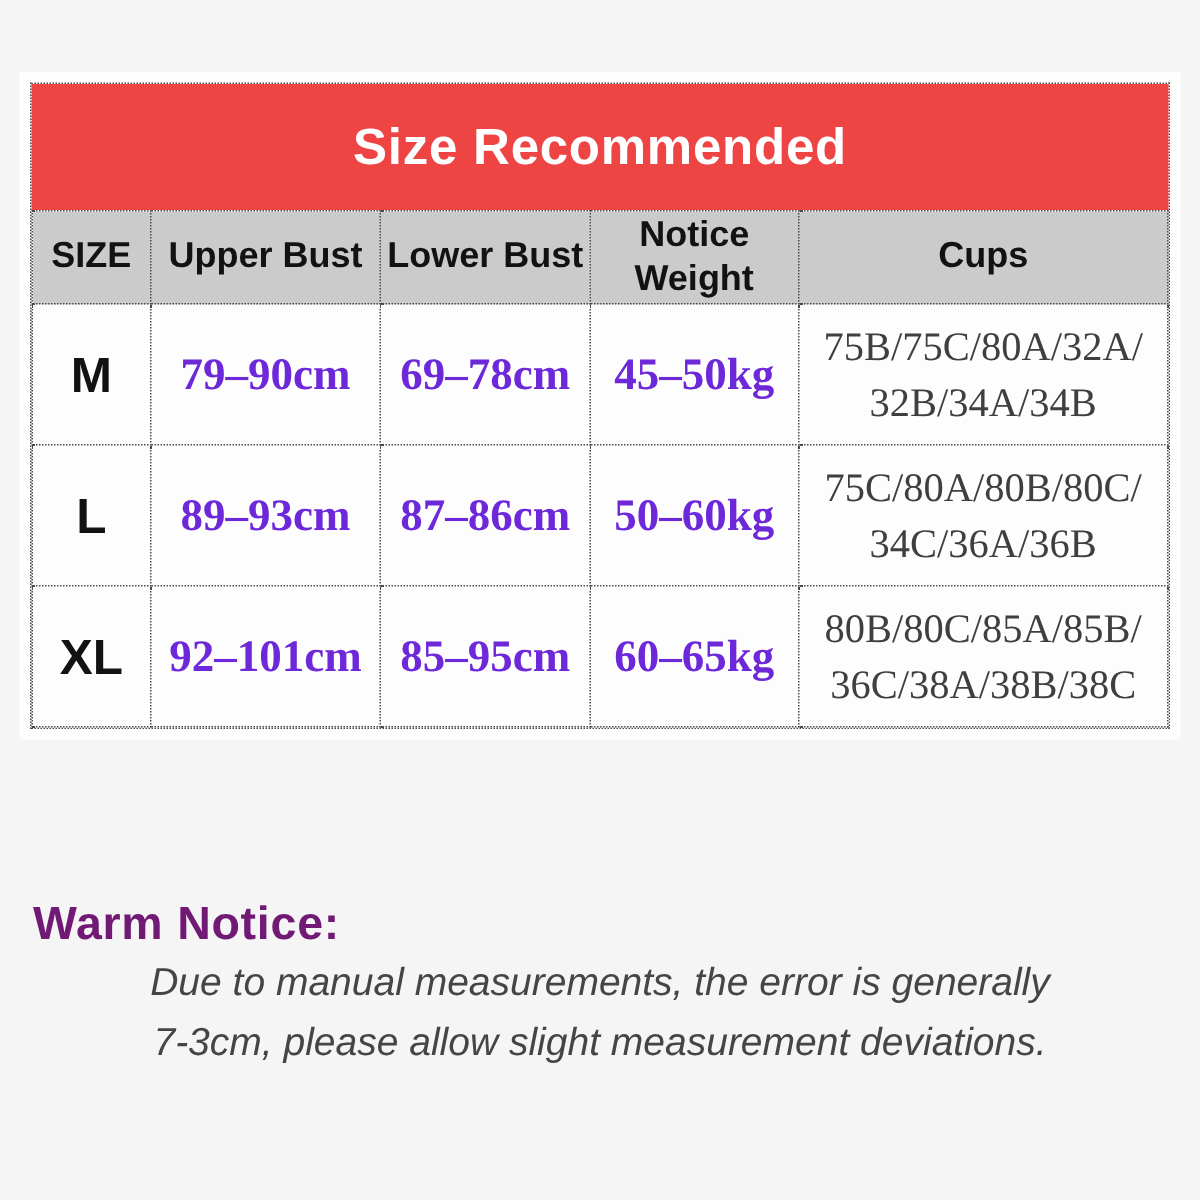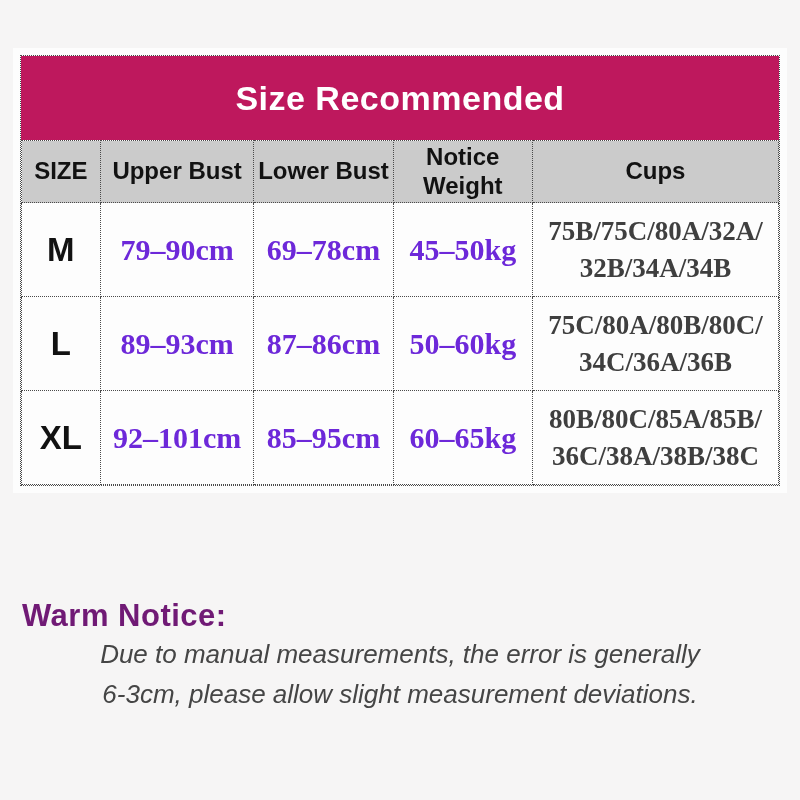--- a/index.html
+++ b/index.html
@@ -19,21 +19,21 @@
     top: 48px;
     width: 774px;
     background: #fdfdfd;
     padding: 7px;
     box-sizing: border-box;
   }
   .size-table-wrap {
     border: 1px dotted #4a4a4a;
   }
   .table-title {
-    background: #be185d;
+    background: #ef4444;
     color: #ffffff;
     height: 84px;
     display: flex;
     align-items: center;
     justify-content: center;
     font-size: 34px;
     font-weight: bold;
     letter-spacing: 0.5px;
   }
   table.size-table {
@@ -67,21 +67,21 @@
     color: #121212;
   }
   td.num-cell {
     font-family: "Liberation Serif", serif;
     font-weight: bold;
     font-size: 30px;
     color: #6d28d9;
   }
   td.cups-cell {
     font-family: "Liberation Serif", serif;
-    font-weight: bold;
+    font-weight: normal;
     font-size: 27px;
     color: #3f3f3f;
     line-height: 1.35;
   }
   .col-size   { width: 10.4%; }
   .col-upper  { width: 20.3%; }
   .col-lower  { width: 18.4%; }
   .col-weight { width: 18.4%; }
   .col-cups   { width: 32.5%; }
 
@@ -153,14 +153,14 @@
         </tr>
       </tbody>
     </table>
   </div>
 </div>
 
 <div class="warm-notice-heading">Warm Notice:</div>
 
 <div class="notice-text">
   <div>Due to manual measurements, the error is generally</div>
-  <div>6-3cm, please allow slight measurement deviations.</div>
+  <div>7-3cm, please allow slight measurement deviations.</div>
 </div>
 
 </body></html>

